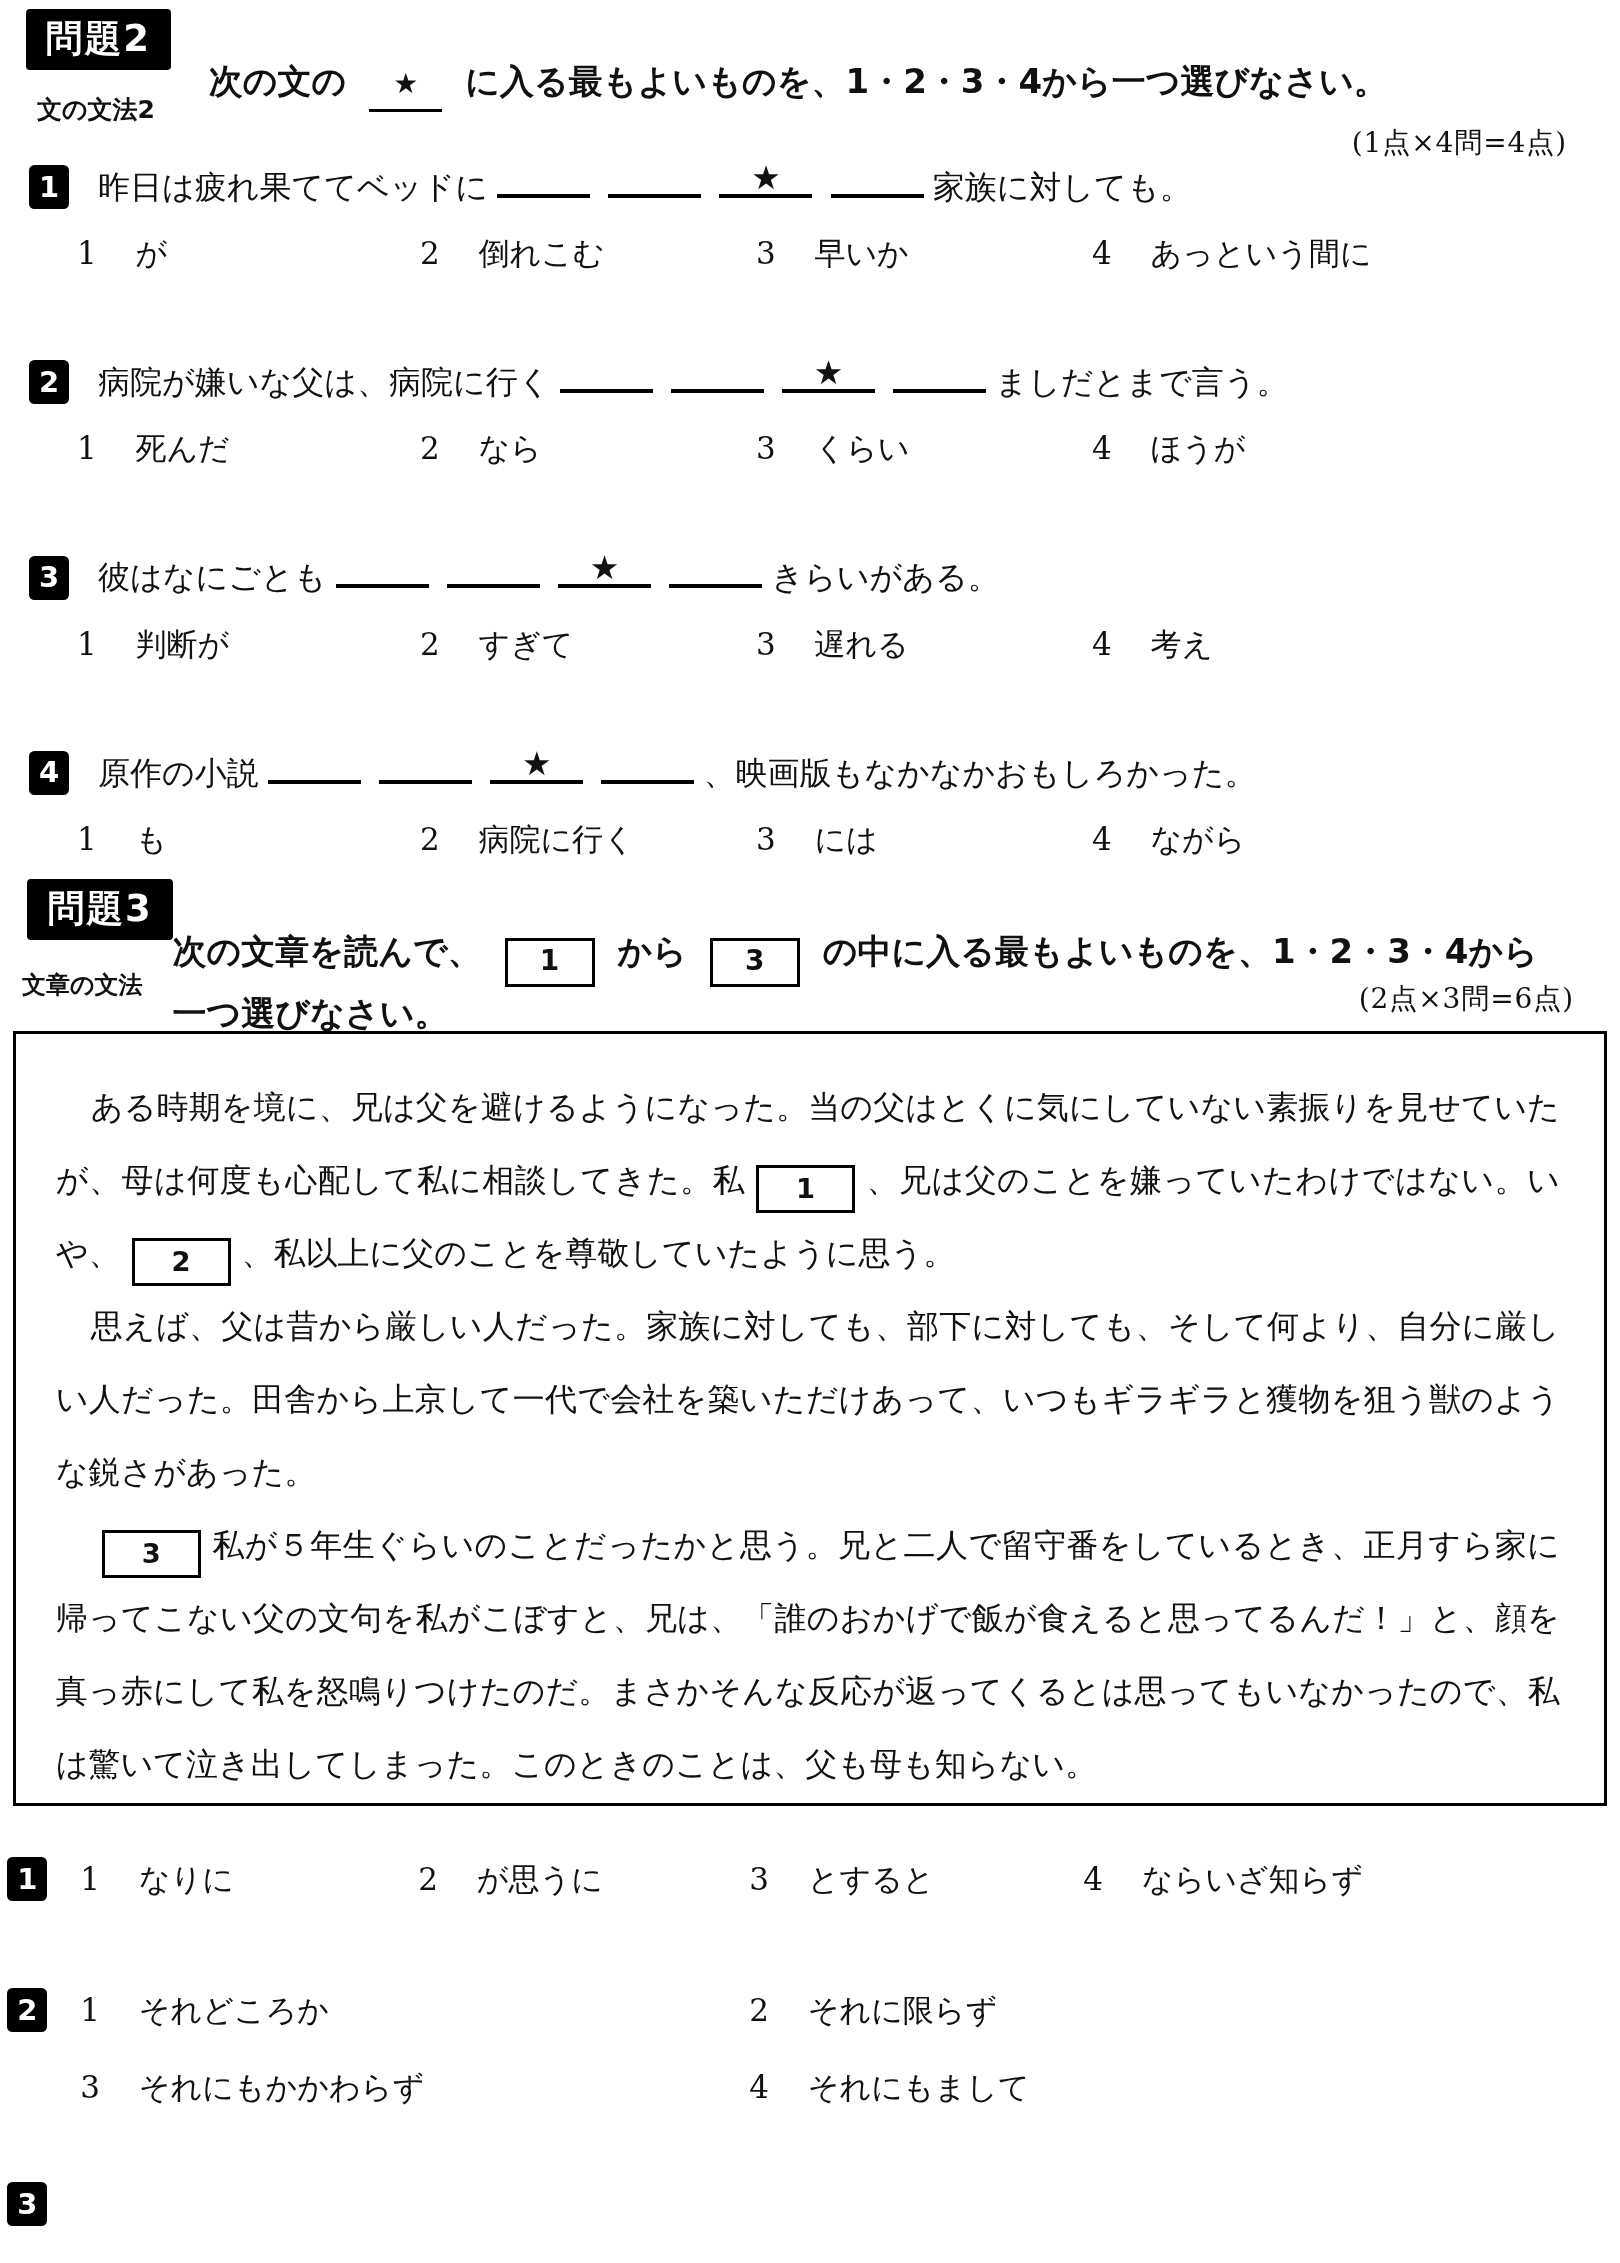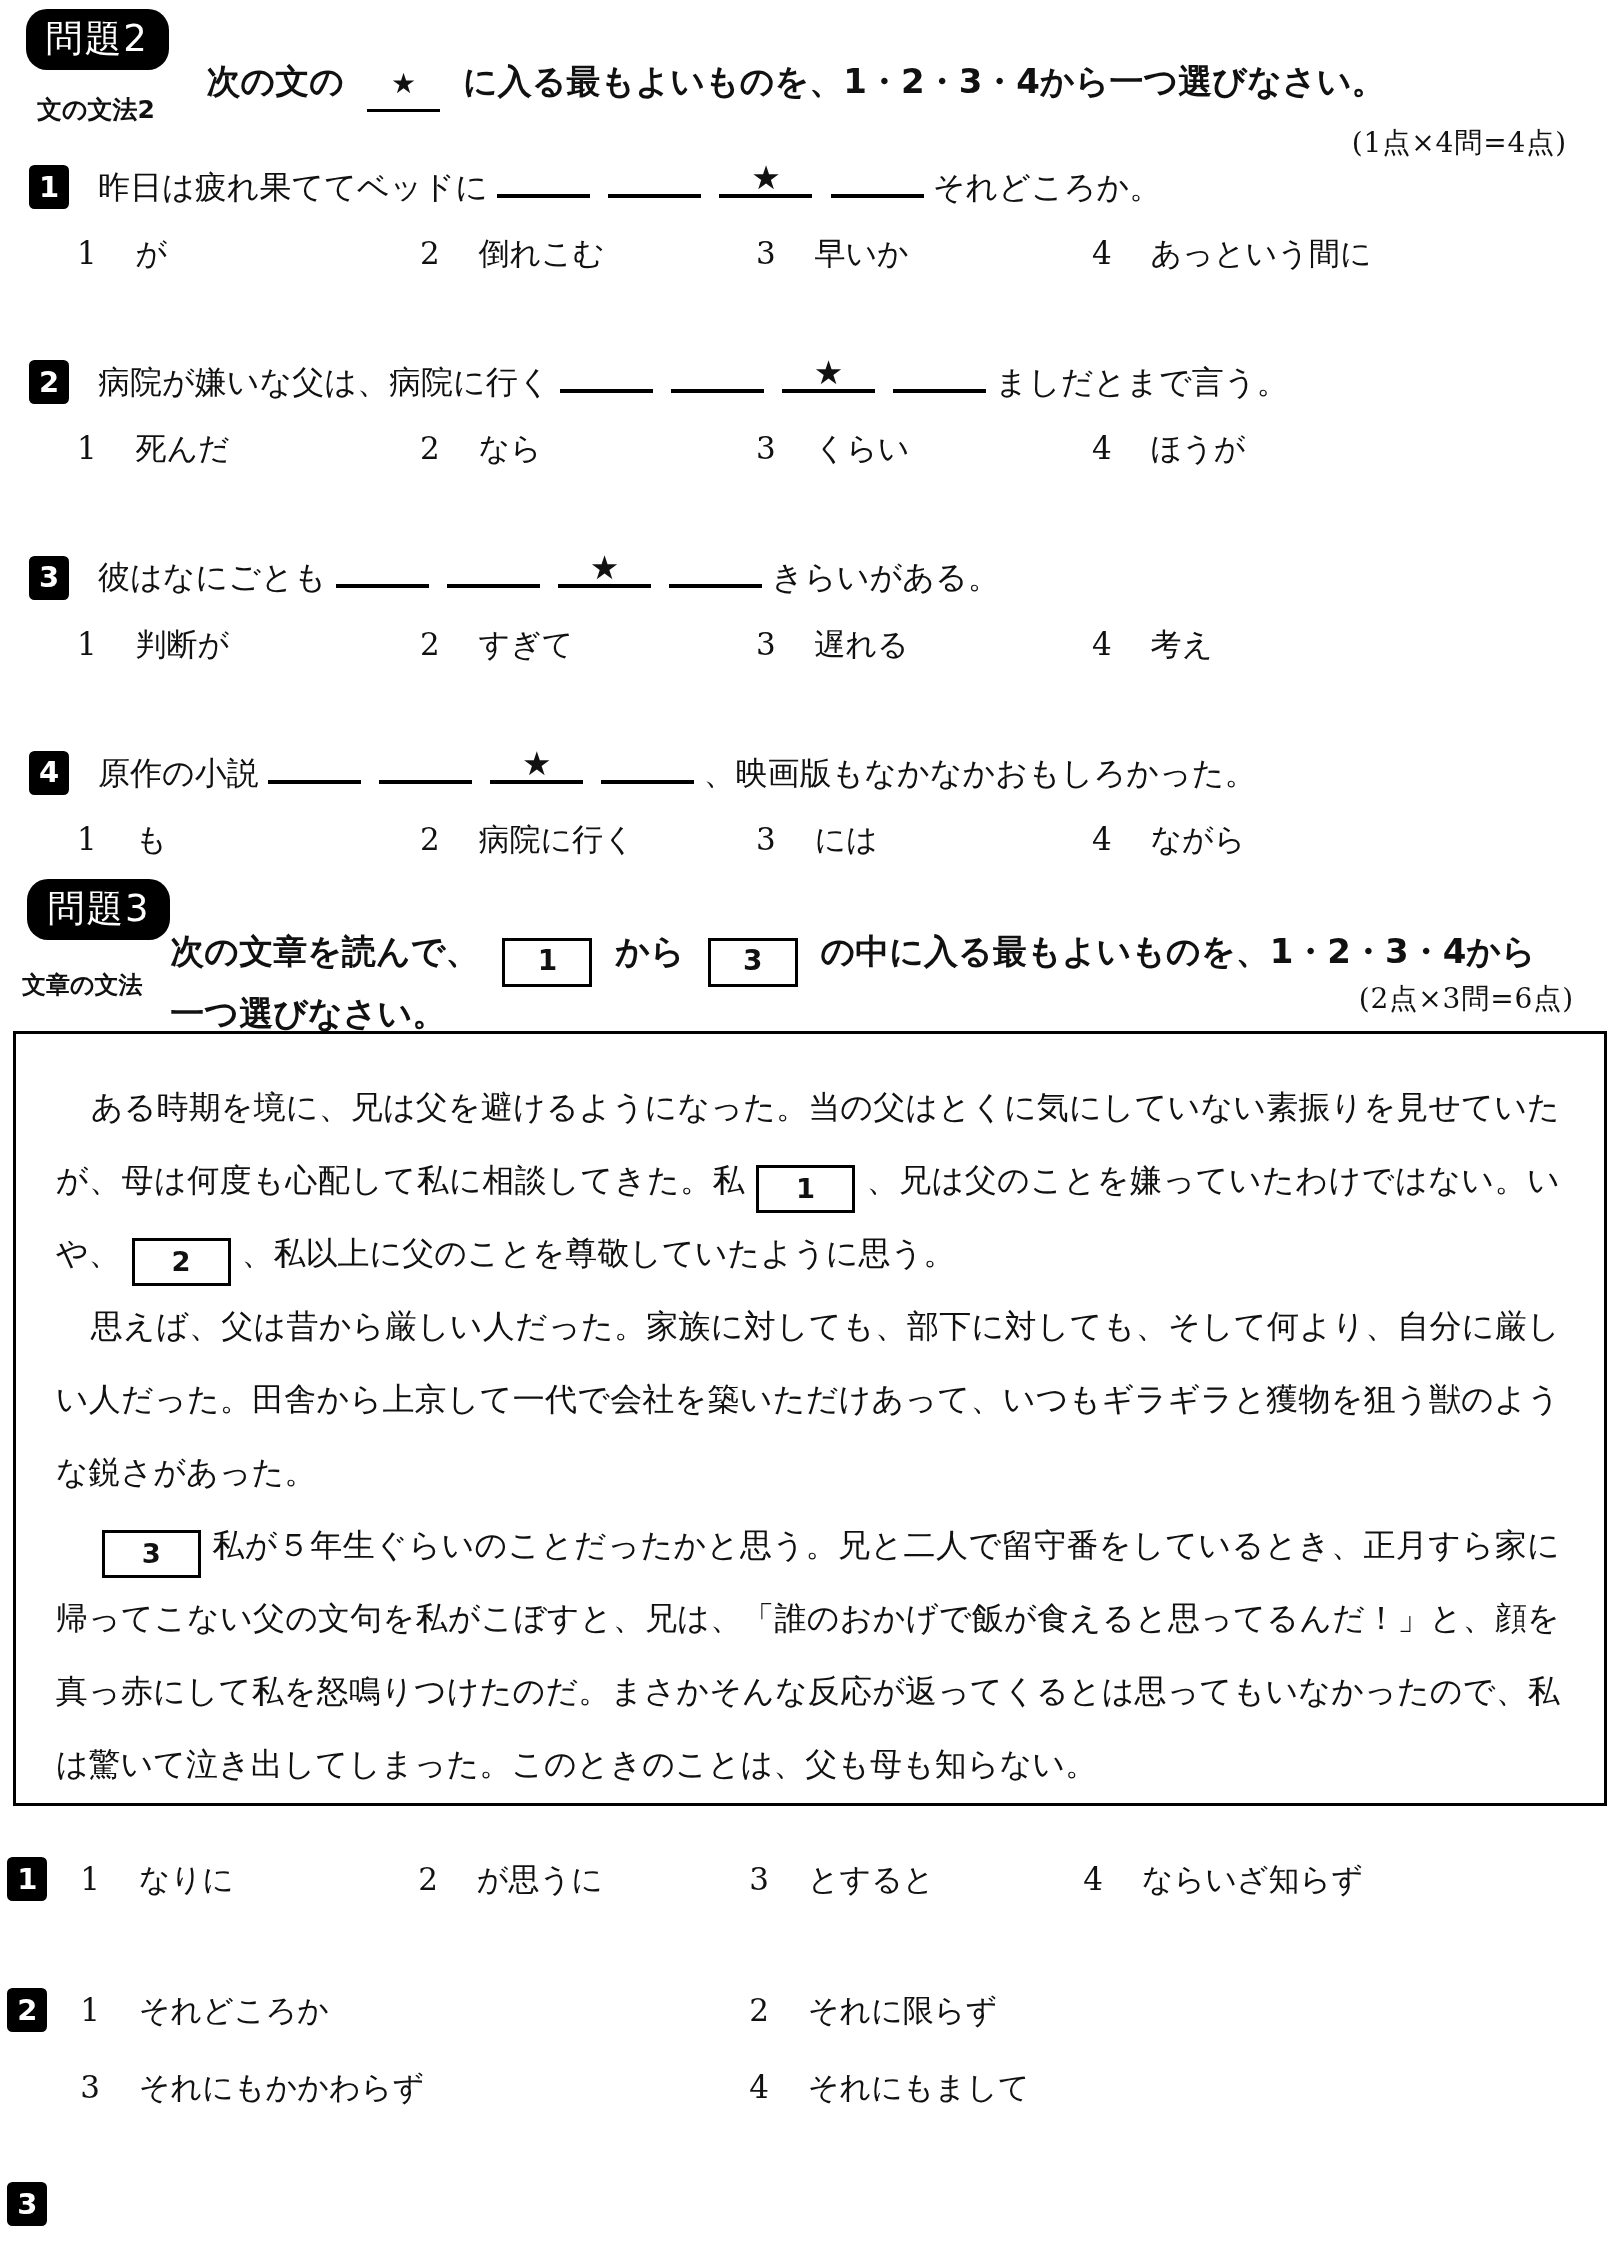--- a/index.html
+++ b/index.html
@@ -9,23 +9,23 @@
     background:#ffffff;
     color:#111;
     font-family:"DejaVu Serif", serif;
     overflow:hidden;
   }
   
   .pill{
     display:inline-block;
     background:#000;color:#fff;
     font-family:"DejaVu Sans", sans-serif;
-    font-weight:normal;font-size:37px;line-height:1;
+    font-weight:bold;font-size:37px;line-height:1;
     padding:11px 20px 12.8px;
-    border-radius:21px;
+    border-radius:4px;
     letter-spacing:1.8px;
     flex-shrink:0;
   }
   .qbadge{
     display:inline-flex;align-items:center;justify-content:center;
     background:#000;color:#fff;
     width:40px;height:44px;
     font-family:"DejaVu Sans", sans-serif;
     font-weight:bold;font-size:29px;
     border-radius:5.5px;
@@ -149,21 +149,21 @@
       <span>に入る最もよいものを、1・2・3・4から一つ選びなさい。</span>
     </div>
   </div>
   <div class="s2-subtitle">文の文法2</div>
   <div class="s2-points points">(1点×4問=4点)</div>
 
   <div class="s2-questions" id="s2-questions">
       <div class="q-block">
         <div class="q-sentence">
           <span class="qbadge">1</span>
-          <span class="stext"><span>昨日は疲れ果ててベッドに</span><span class="blank"></span><span class="blank"></span><span class="blank"><span class="star">★</span></span><span class="blank"></span><span>それどころか。</span></span>
+          <span class="stext"><span>昨日は疲れ果ててベッドに</span><span class="blank"></span><span class="blank"></span><span class="blank"><span class="star">★</span></span><span class="blank"></span><span>家族に対しても。</span></span>
         </div>
         <div class="q-options">
           <span class="opt"><span class="onum">1</span><span class="olabel">が</span></span>
           <span class="opt"><span class="onum">2</span><span class="olabel">倒れこむ</span></span>
           <span class="opt"><span class="onum">3</span><span class="olabel">早いか</span></span>
           <span class="opt"><span class="onum">4</span><span class="olabel">あっという間に</span></span>
         </div>
       </div>
       <div class="q-block">
         <div class="q-sentence">

